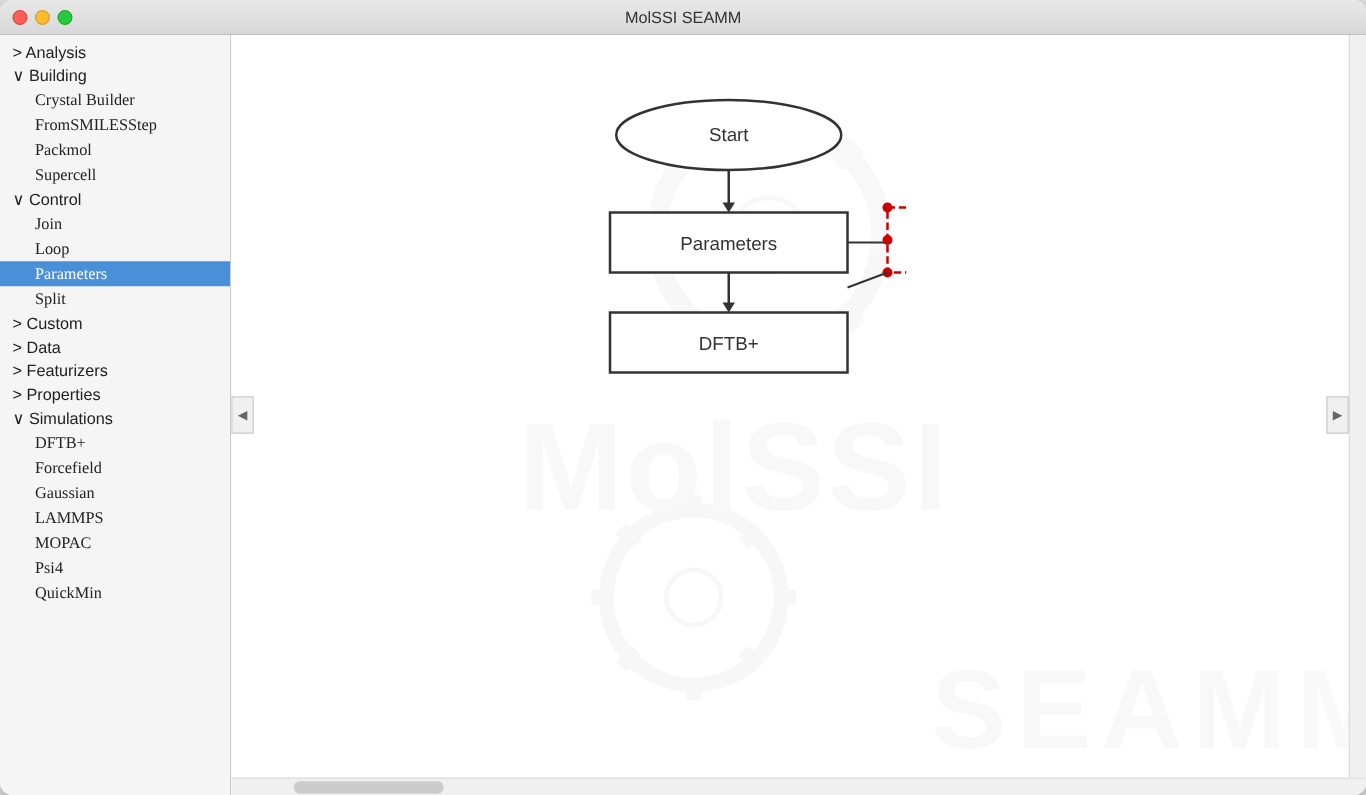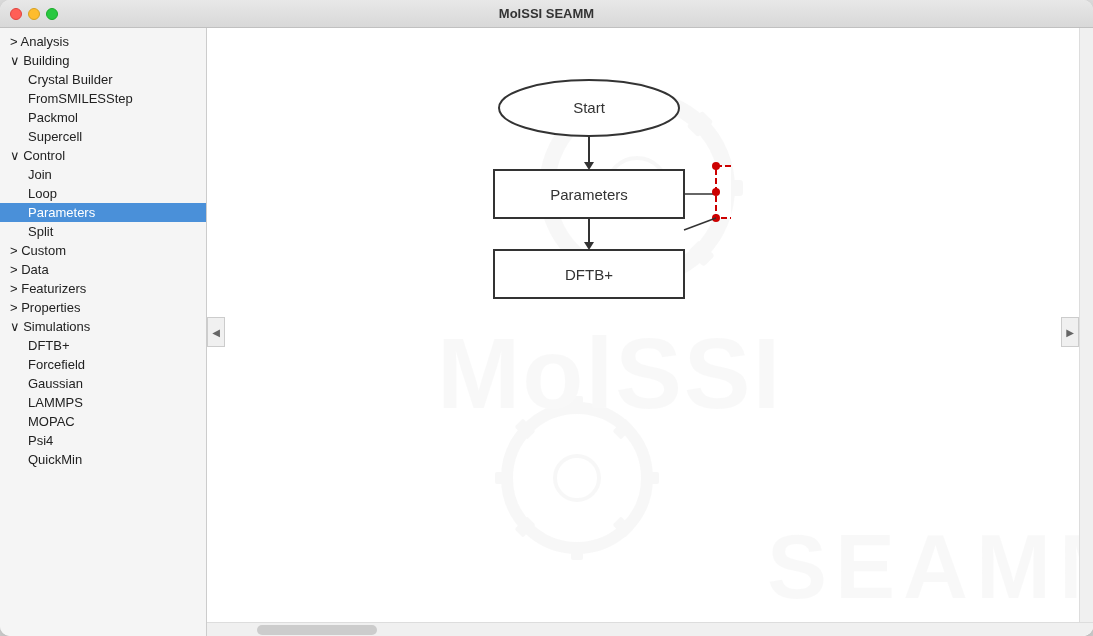--- a/index.html
+++ b/index.html
@@ -40,31 +40,31 @@
     .btn-red, .btn-yellow, .btn-green {
       width: 12px; height: 12px;
       border-radius: 50%;
       cursor: pointer;
     }
     .btn-red { background: #ff5f57; border: 1px solid #e0443e; }
     .btn-yellow { background: #febc2e; border: 1px solid #d6a123; }
     .btn-green { background: #28c840; border: 1px solid #1aab29; }
     .title-text {
       font-size: 13px;
-      font-weight: 700;
+      font-weight: 400;
       color: #333;
       text-align: center;
     }
     .main-content {
       display: flex;
       flex: 1;
       overflow: hidden;
     }
     .sidebar {
-      width: 207px;
+      width: 185px;
       background: #f5f5f5;
       border-right: 1px solid #ccc;
       overflow-y: auto;
       padding-top: 4px;
       flex-shrink: 0;
     }
     .sidebar-item {
       padding: 2px 8px 2px 10px;
       font-size: 13px;
       color: #222;
@@ -73,38 +73,39 @@
     }
     .sidebar-item.selected {
       background: #4a90d9;
       color: white;
     }
     .sidebar-item.group-header {
       font-weight: 500;
     }
     .sidebar-item.child {
       padding-left: 28px;
+      font-family: Liberation Serif, serif;
     }
     .canvas-area {
       flex: 1;
       background: #ffffff;
       position: relative;
       overflow: hidden;
     }
     
     .wm-container {
       position: absolute;
       inset: 0;
       pointer-events: none;
       overflow: hidden;
     }
     .flow-diagram {
       position: absolute;
       top: 30px;
-      left: 24px;
+      left: 40px;
     }
     
     .canvas-scrollbar {
       position: absolute;
       bottom: 0;
       left: 0;
       right: 0;
       height: 14px;
       background: #f0f0f0;
       border-top: 1px solid #ddd;

